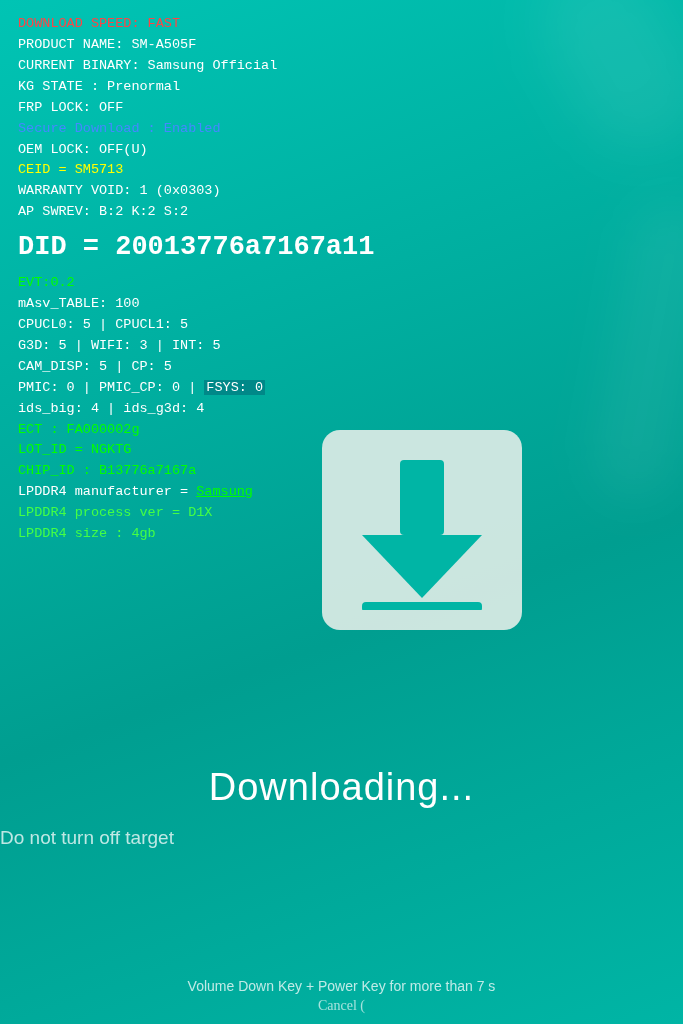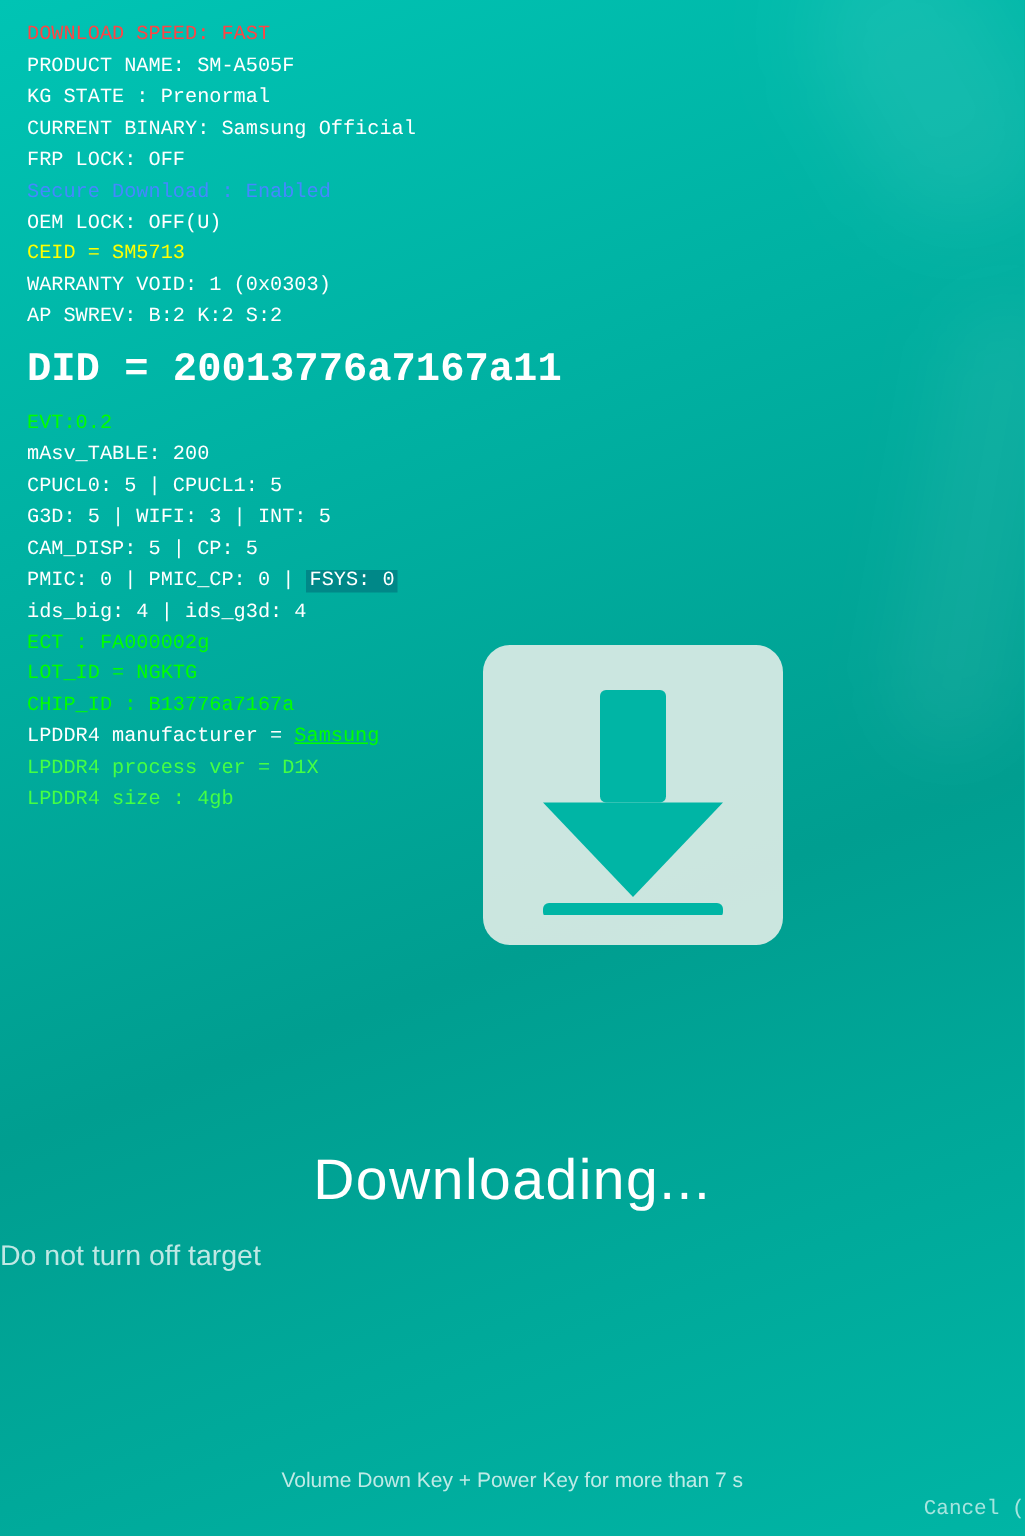--- a/index.html
+++ b/index.html
@@ -97,24 +97,24 @@
       font-size: 14px;
       color: rgba(255,255,255,0.75);
       font-family: Arial, sans-serif;
     }
 
     .cancel-text {
       position: absolute;
       bottom: 10px;
       left: 0;
       width: 100%;
-      text-align: right;
+      text-align: center;
       font-size: 14px;
       color: rgba(255,255,255,0.65);
-      font-family: Liberation Mono, monospace;
+      font-family: Liberation Serif, serif;
     }
 
     
     .blur-overlay-top {
       position: absolute;
       top: 0;
       right: 0;
       width: 120px;
       height: 200px;
       background: rgba(255,255,255,0.08);
@@ -142,31 +142,31 @@
 
 <div class="screen">
 
   <div class="blur-overlay-top"></div>
   <div class="blur-overlay-right"></div>
 
   <div class="info-block">
 
     <div class="line red">DOWNLOAD SPEED: FAST</div>
     <div class="line white">PRODUCT NAME: SM-A505F</div>
+    <div class="line white">CURRENT BINARY: Samsung Official</div>
     <div class="line white">KG STATE : Prenormal</div>
-    <div class="line white">CURRENT BINARY: Samsung Official</div>
     <div class="line white">FRP LOCK: OFF</div>
     <div class="line blue">Secure Download : <span class="blue">Enabled</span></div>
     <div class="line white">OEM LOCK: OFF(U)</div>
     <div class="line yellow">CEID = SM5713</div>
     <div class="line white">WARRANTY VOID: 1 (0x0303)</div>
     <div class="line white">AP SWREV: B:2 K:2 S:2</div>
     <div class="did-line">DID = 20013776a7167a11</div>
     <div class="line green">EVT:0.2</div>
-    <div class="line white">mAsv_TABLE: 200</div>
+    <div class="line white">mAsv_TABLE: 100</div>
     <div class="line white">CPUCL0: 5 | CPUCL1: 5</div>
     <div class="line white">G3D: 5 | WIFI: 3 | INT: 5</div>
     <div class="line white">CAM_DISP: 5 | CP: 5</div>
     <div class="line white">
       PMIC: 0 | PMIC_CP: 0 | <span style="background:#008888; color:#fff; padding:0 2px;">FSYS: 0</span>
     </div>
     <div class="line white">ids_big: 4 | ids_g3d: 4</div>
     <div class="line green">ECT : FA000002g</div>
     <div class="line green">LOT_ID = NGKTG</div>
     <div class="line green">CHIP_ID : B13776a7167a</div>

